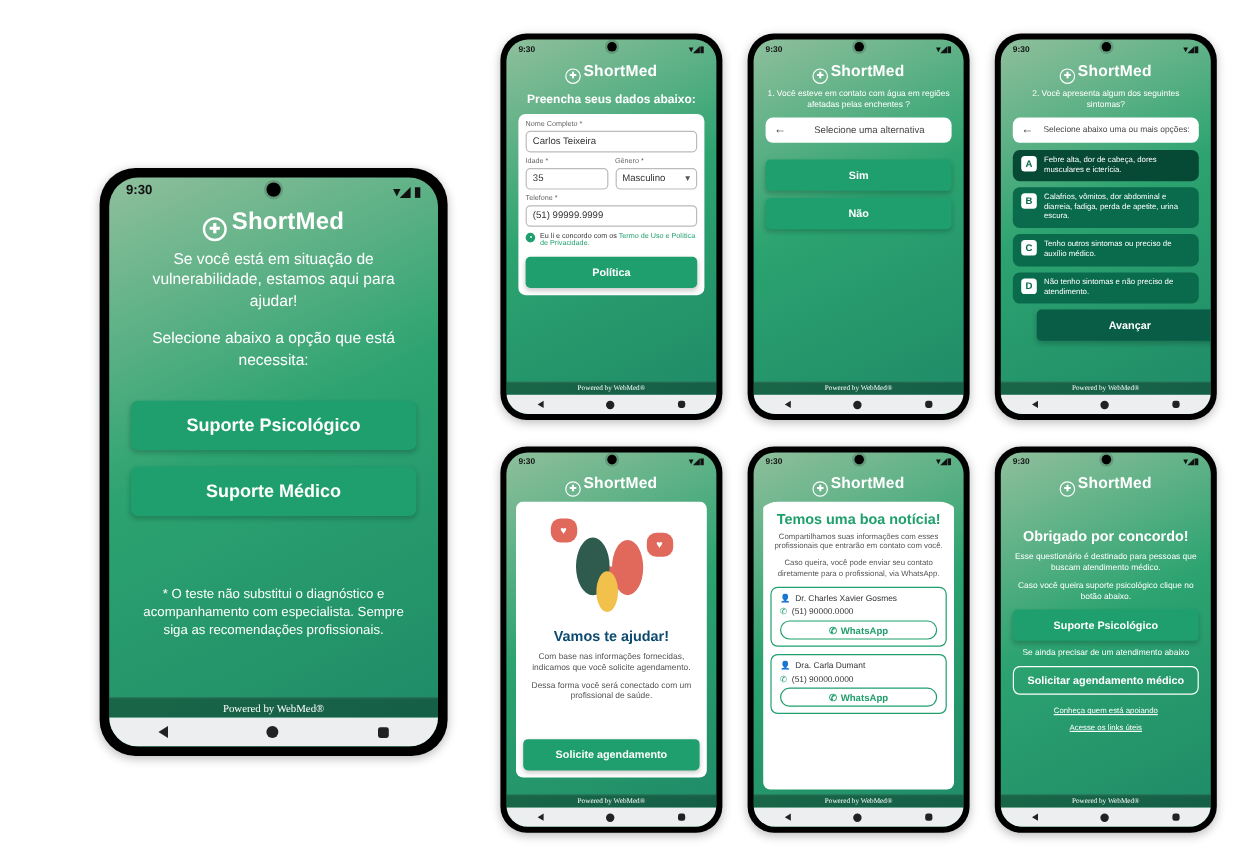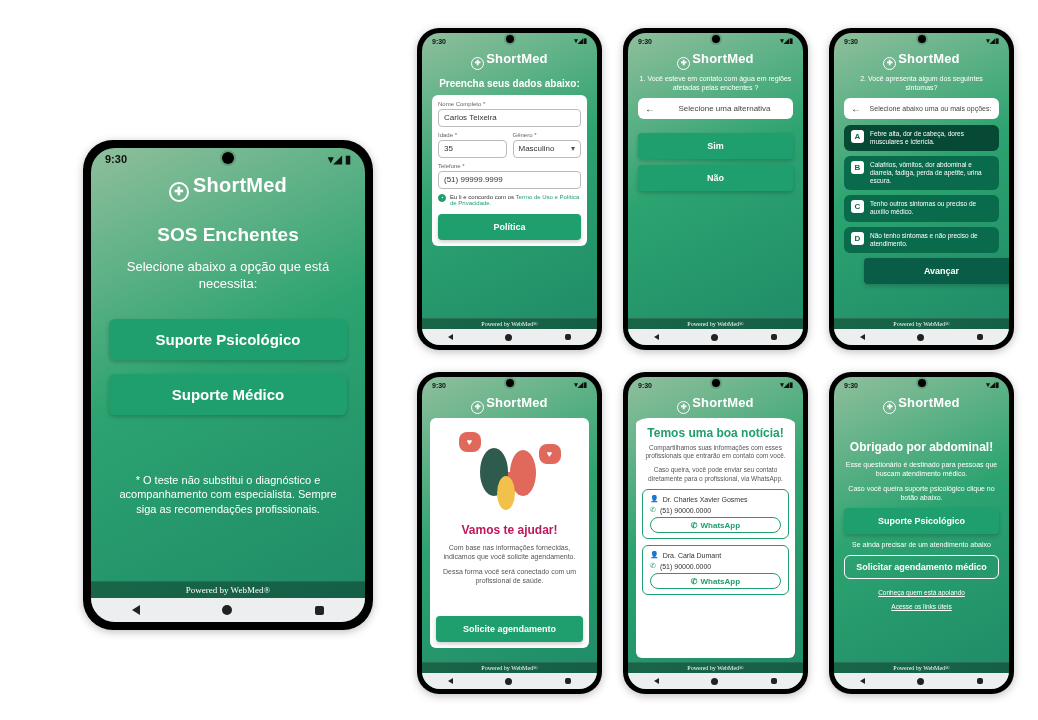--- a/index.html
+++ b/index.html
@@ -159,21 +159,21 @@
       <span class="camera"></span>
       <span class="status-icons">
         <span>▾◢</span>
           <span>▮</span>
       </span>
     </div>
     <div class="brand">
       <span class="brand-icon">✚</span><span>ShortMed</span>
     </div>
     <div class="content">
-      <h2 class="title">SOS Enchentes</h2>
+      <p class="para">Se você está em situação de vulnerabilidade, estamos aqui para ajudar!</p>
       <p class="para">Selecione abaixo a opção que está necessita:</p>
       <div style="height:12px"></div>
       <button class="btn">Suporte Psicológico</button>
       <button class="btn">Suporte Médico</button>
       <div style="height:44px"></div>
       <p class="para" style="font-size:11px;">* O teste não substitui o diagnóstico e acompanhamento com especialista. Sempre siga as recomendações profissionais.</p>
     </div>
     <div class="footer">Powered by WebMed®</div>
     <div class="navbar">
       <span class="nav-tri"></span>
@@ -312,21 +312,21 @@
     <div class="content" style="padding:0 8px;">
       <div class="card" style="height:230px; display:flex; flex-direction:column;">
         <div class="illus">
           <div class="bubble" style="left:4px; top:4px; width:22px;height:20px;">♥</div>
           <div class="bubble" style="right:4px; top:16px;width:22px;height:20px;">♥</div>
           <div class="bubble" style="left:42px; top:44px;width:22px;height:20px;">♥</div>
           <div class="person" style="left:25px; top:20px; width:28px;height:48px; background:#2f5a4e;"></div>
           <div class="person" style="left:55px; top:22px; width:26px;height:46px; background:#e0695c;"></div>
           <div class="person" style="left:42px; top:48px; width:18px;height:34px; background:#f2c14c;"></div>
         </div>
-        <h2 class="title" style="color:#be185d;font-size:12px;">Vamos te ajudar!</h2>
+        <h2 class="title" style="color:#0c4a6e;font-size:12px;">Vamos te ajudar!</h2>
         <p class="para" style="color:#555;font-size:7px;">Com base nas informações fornecidas, indicamos que você solicite agendamento.</p>
         <p class="para" style="color:#555;font-size:7px;">Dessa forma você será conectado com um profissional de saúde.</p>
         <div style="flex:1"></div>
         <button class="btn" style="margin-bottom:0;">Solicite agendamento</button>
       </div>
     </div>
     <div class="footer">Powered by WebMed®</div>
     <div class="navbar">
       <span class="nav-tri"></span>
       <span class="nav-circle"></span>
@@ -391,21 +391,21 @@
 <div class="phone small" style="left:829px; top:372px;">
   <div class="screen">
     <div class="statusbar">
       <span>9:30</span>
       <span class="camera"></span>
       <span class="status-icons">▾◢▮</span>
     </div>
     <div class="brand"><span class="brand-icon">✚</span><span>ShortMed</span></div>
     <div class="content">
       <div style="height:18px"></div>
-      <h2 class="title" style="font-size:12px;">Obrigado por abdominal!</h2>
+      <h2 class="title" style="font-size:12px;">Obrigado por concordo!</h2>
       <p class="para">Esse questionário é destinado para pessoas que buscam atendimento médico.</p>
       <p class="para">Caso você queira suporte psicológico clique no botão abaixo.</p>
       <button class="btn">Suporte Psicológico</button>
       <p class="para">Se ainda precisar de um atendimento abaixo</p>
       <button class="outline-btn">Solicitar agendamento médico</button>
       <div style="height:10px"></div>
       <p class="para link" style="font-size:6.5px;">Conheça quem está apoiando</p>
       <p class="para link" style="font-size:6.5px;">Acesse os links úteis</p>
     </div>
     <div class="footer">Powered by WebMed®</div>

